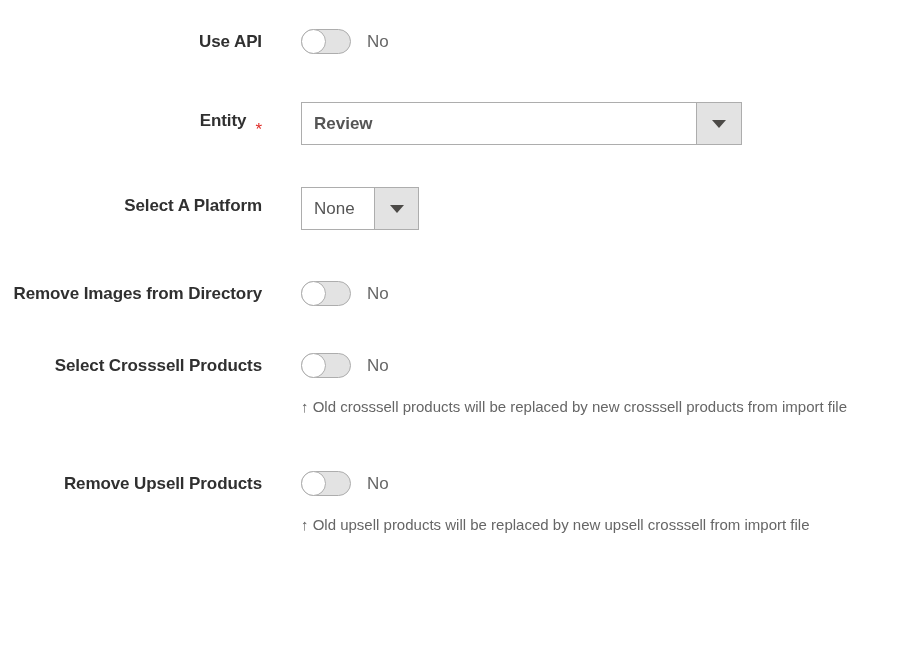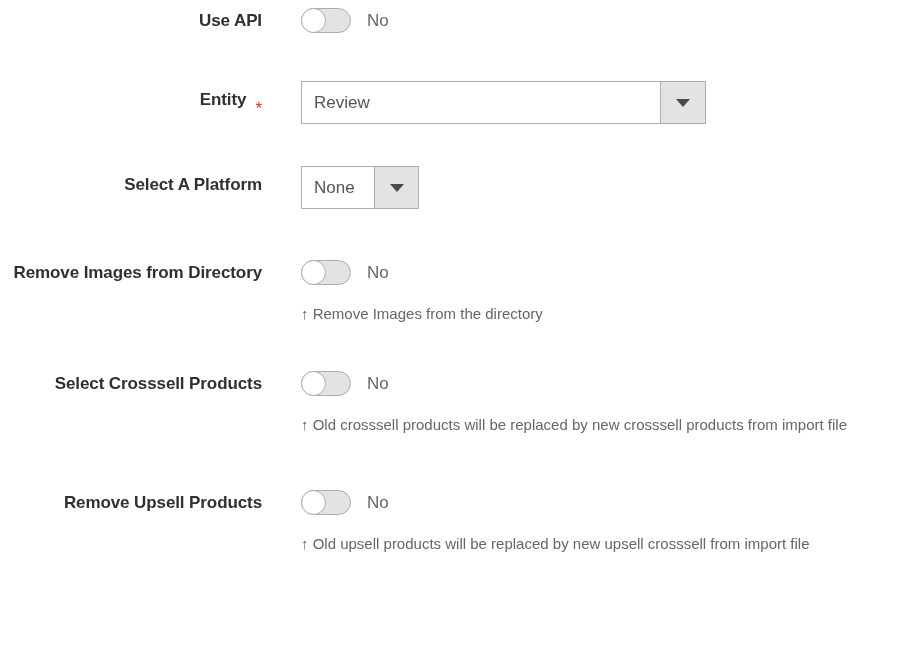--- a/index.html
+++ b/index.html
@@ -12,21 +12,21 @@
     width: 922px;
     height: 648px;
     font-family: "Liberation Sans", sans-serif;
     -webkit-font-smoothing: antialiased;
     overflow: hidden;
   }
 
   .form {
     position: relative;
     width: 922px;
-    padding-top: 2px;
+    padding-top: 23px;
   }
 
   .field {
     display: flex;
     align-items: flex-start;
     width: 100%;
   }
 
   .field-label-col {
     width: 262px;
@@ -99,21 +99,21 @@
 
   
   .select {
     display: inline-flex;
     align-items: stretch;
     height: 43px;
     border: 1px solid #adadad;
     background: #ffffff;
     cursor: pointer;
   }
-  .select.wide { width: 405px; }
+  .select.wide { width: 441px; font-weight: bold; }
   .select.narrow { width: 118px; }
 
   .select-value {
     flex: 1;
     display: flex;
     align-items: center;
     padding-left: 12px;
     font-size: 17px;
     color: #555555;
     background: #ffffff;
@@ -217,21 +217,20 @@
     <div class="field-label-col">
       <div class="field-label">Remove Images from Directory</div>
     </div>
     <div class="field-control-col">
       <div class="toggle-row">
         <div class="toggle">
           <div class="knob"></div>
         </div>
         <div class="toggle-text">No</div>
       </div>
-      <div class="hint">↑ Remove Images from the directory</div>
     </div>
   </div>
 
   <div class="row-gap-4"></div>
 
   <div class="field">
     <div class="field-label-col">
       <div class="field-label">Select Crosssell Products</div>
     </div>
     <div class="field-control-col">

